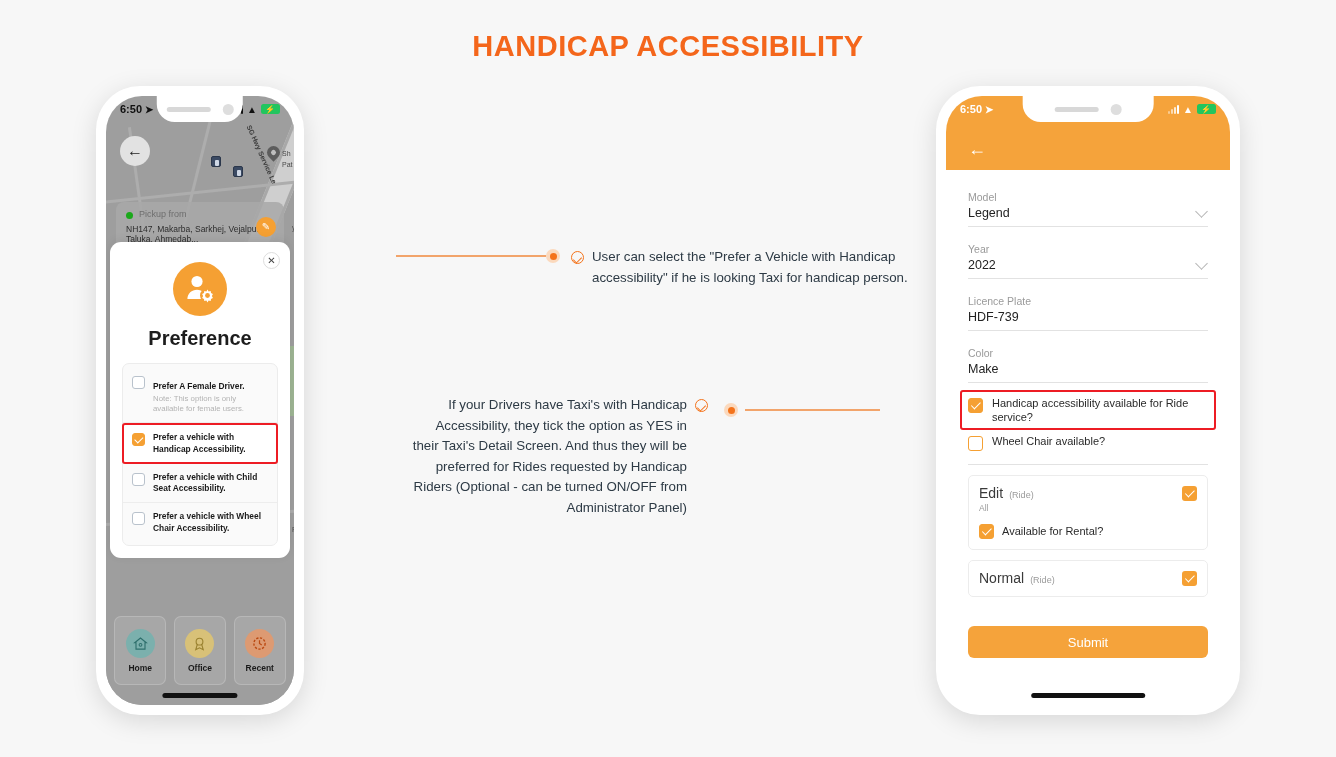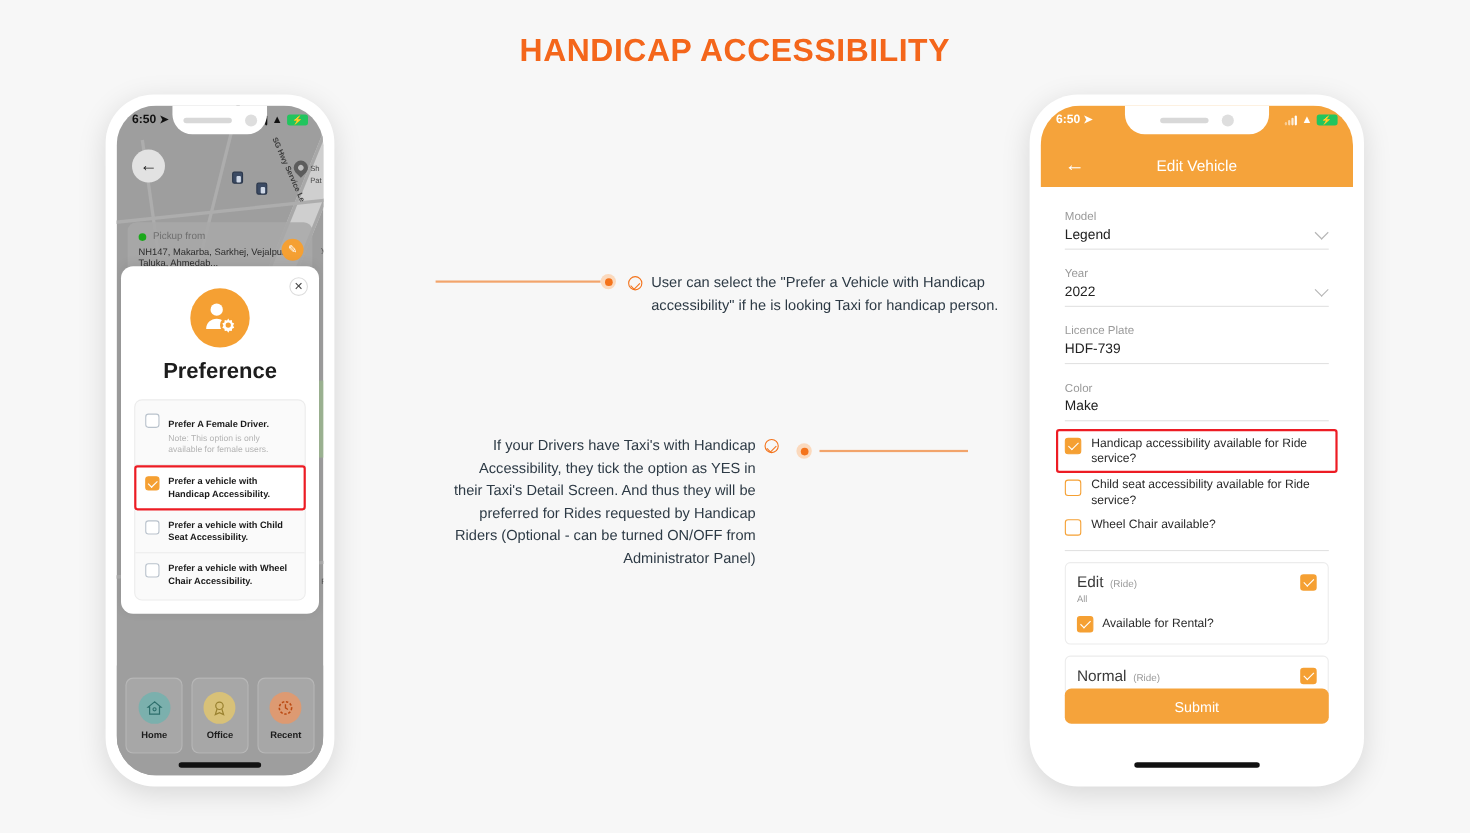--- a/index.html
+++ b/index.html
@@ -461,21 +461,20 @@
   </div>
 </div>
 
 <div class="phone" id="phone-right">
   <div class="phone-screen">
 
     <div class="topbar">
       <div class="topbar-back">
         <span>←</span>
       </div>
-      <div class="topbar-title">Edit Vehicle</div>
     </div>
 
     <div class="statusbar" style="color:#fff;">
       <div class="sb-left">
         <span>6:50</span>
         <span style="font-size:10px;">➤</span>
       </div>
       <div class="sb-right">
         <span class="sig">
             <i></i>
@@ -510,24 +509,20 @@
 
       <div class="fld">
         <div class="fld-lbl">Color</div>
         <div class="fld-val">Make</div>
       </div>
 
       <div class="acc-block">
         <div class="acc-row highlight">
           <span class="cbx2 checked"></span>
           <span class="acc-txt">Handicap accessibility available for Ride service?</span>
-        </div>
-        <div class="acc-row">
-          <span class="cbx2"></span>
-          <span class="acc-txt">Child seat accessibility available for Ride service?</span>
         </div>
         <div class="acc-row">
           <span class="cbx2"></span>
           <span class="acc-txt">Wheel Chair available?</span>
         </div>
         <div class="div-line"></div>
       </div>
 
       <div class="svc-card">
         <div class="svc-head">

